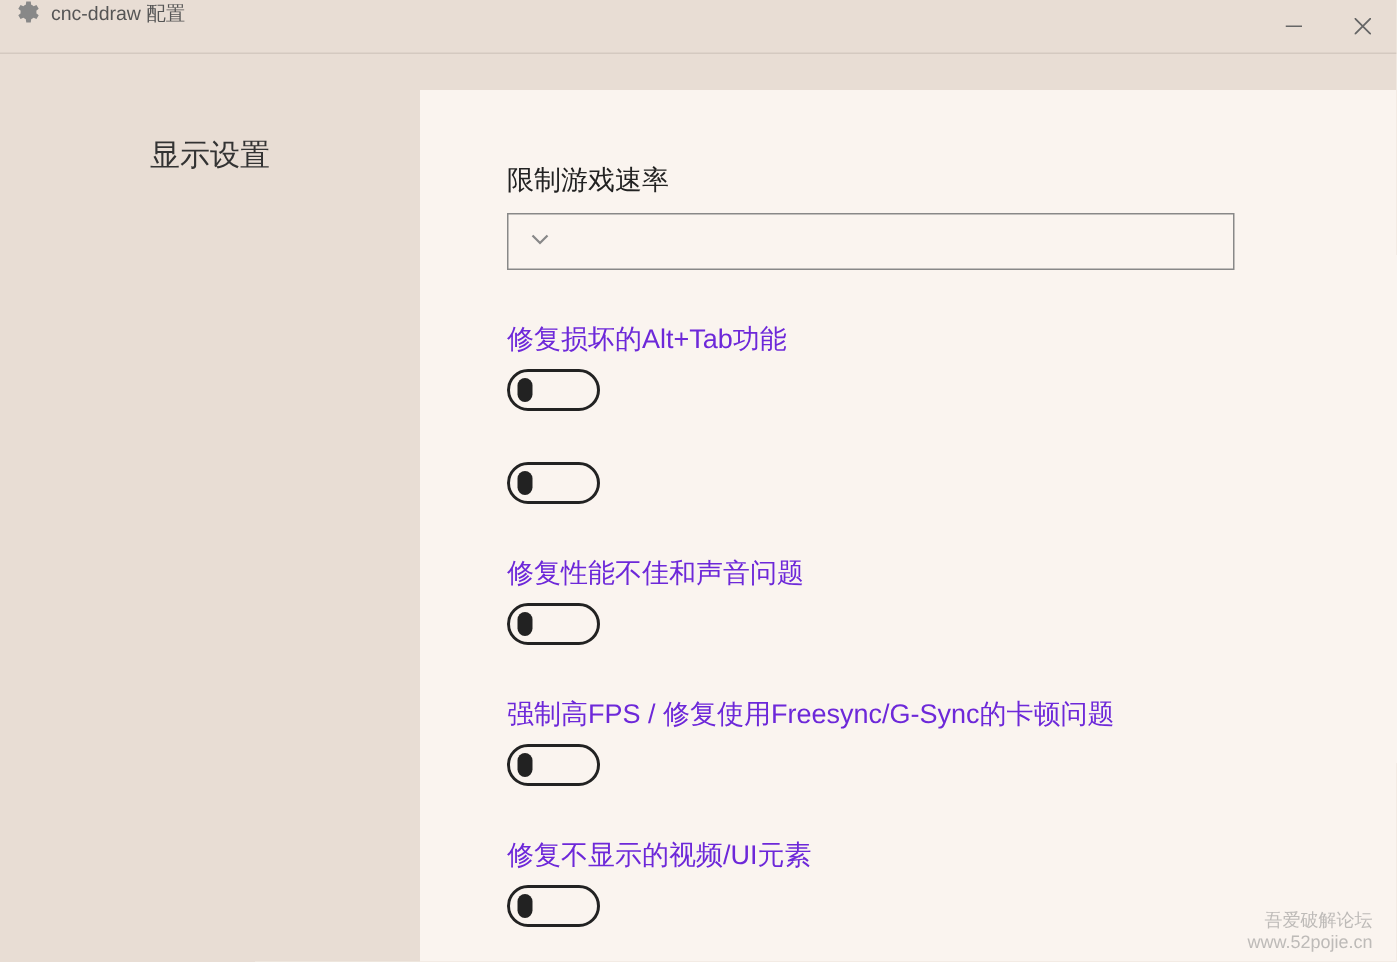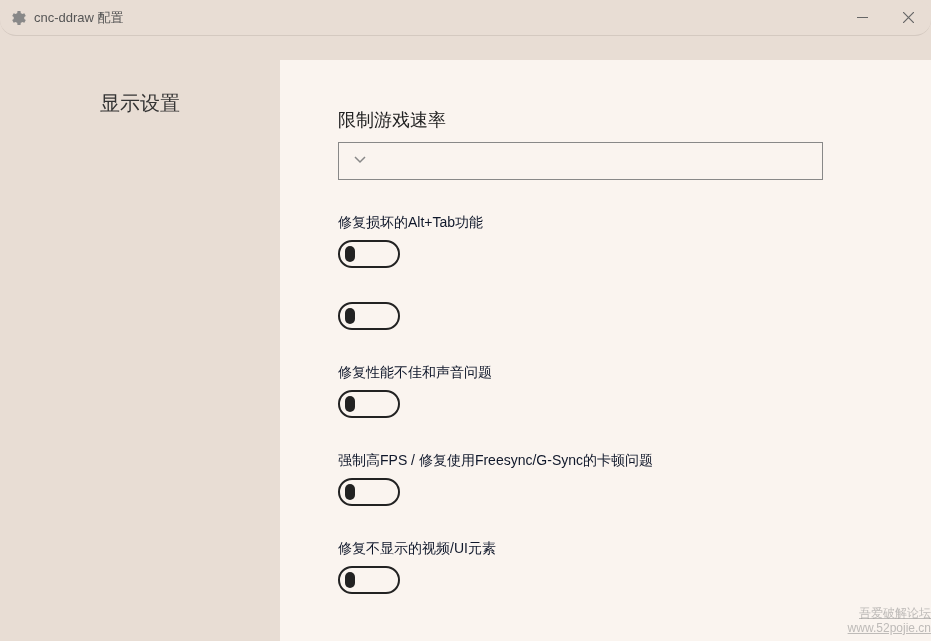--- a/index.html
+++ b/index.html
@@ -12,24 +12,22 @@
       width: 931px;
       height: 641px;
       background: #e8ddd4;
       overflow: hidden;
       position: relative;
     }
     .titlebar {
       height: 36px;
       background: #e8ddd4;
       display: flex;
-      align-items: center;
       padding-left: 10px;
       border-bottom: 1px solid #d4c9c0;
-      border-radius: 16px;
     }
     .titlebar .app-icon {
       width: 16px;
       height: 16px;
       margin-right: 8px;
       display: flex;
       align-items: center;
       justify-content: center;
     }
     .titlebar .title {
@@ -76,22 +74,22 @@
     .setting-group {
       margin-bottom: 34px;
     }
     .setting-label {
       font-size: 18px;
       color: #222;
       margin-bottom: 10px;
       display: block;
     }
     .setting-label-inline {
-      font-size: 14px;
-      color: #0f172a;
+      font-size: 18px;
+      color: #6d28d9;
       margin-bottom: 8px;
       display: block;
     }
     .dropdown {
       width: 485px;
       height: 38px;
       border: 1.5px solid #888;
       background: #faf4ef;
       display: flex;
       align-items: center;
@@ -119,26 +117,25 @@
       height: 16px;
       background: #222;
       border-radius: 6px;
       left: 5px;
       top: 50%;
       transform: translateY(-50%);
     }
     .watermark {
       position: absolute;
       bottom: 6px;
-      right: 0;
+      right: 16px;
       font-size: 12px;
       color: rgba(130,130,130,0.5);
       text-align: right;
       line-height: 1.2;
-      text-decoration: underline;
     }
   </style>
 </head>
 <body>
 
 <div class="titlebar">
   <span class="app-icon">
     <svg width="16" height="16" viewBox="0 0 16 16">
       <path fill="#888" d="M8 5a3 3 0 100 6 3 3 0 000-6zm6.3 3c0-.3 0-.6-.1-.9l1.6-1.2-1.5-2.6-1.9.8c-.5-.4-1-.7-1.6-.9L10.5 1h-3l-.3 2.2c-.6.2-1.1.5-1.6.9l-1.9-.8L2.2 5.9l1.6 1.2c-.1.3-.1.6-.1.9s0 .6.1.9l-1.6 1.2 1.5 2.6 1.9-.8c.5.4 1 .7 1.6.9l.3 2.2h3l.3-2.2c.6-.2 1.1-.5 1.6-.9l1.9.8 1.5-2.6-1.6-1.2c.1-.3.1-.6.1-.9z"></path>
     </svg>

